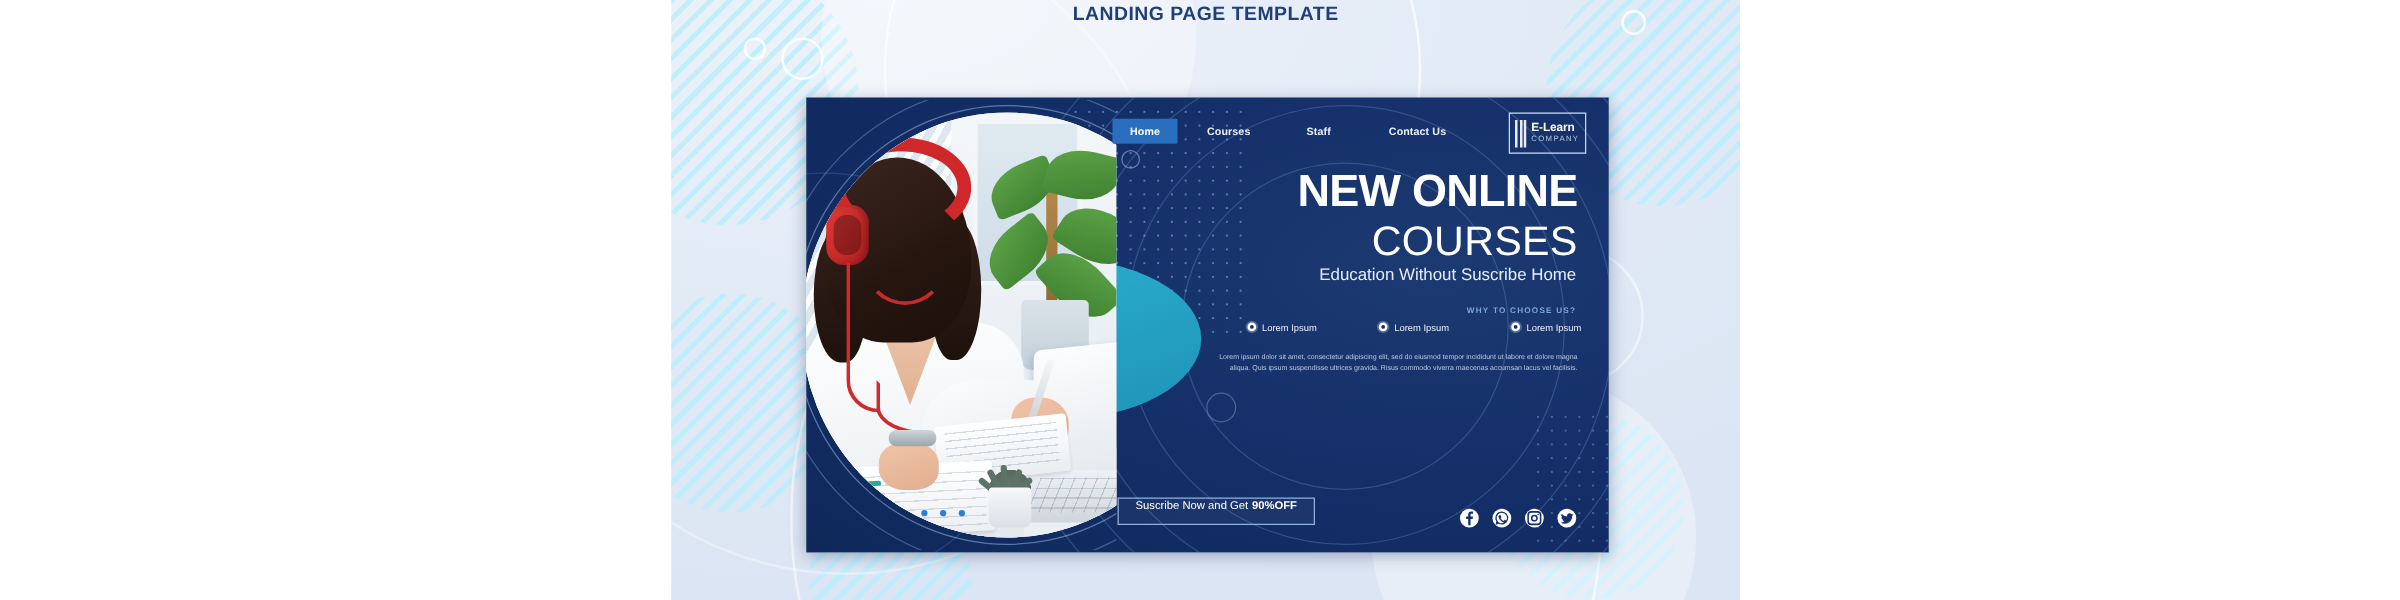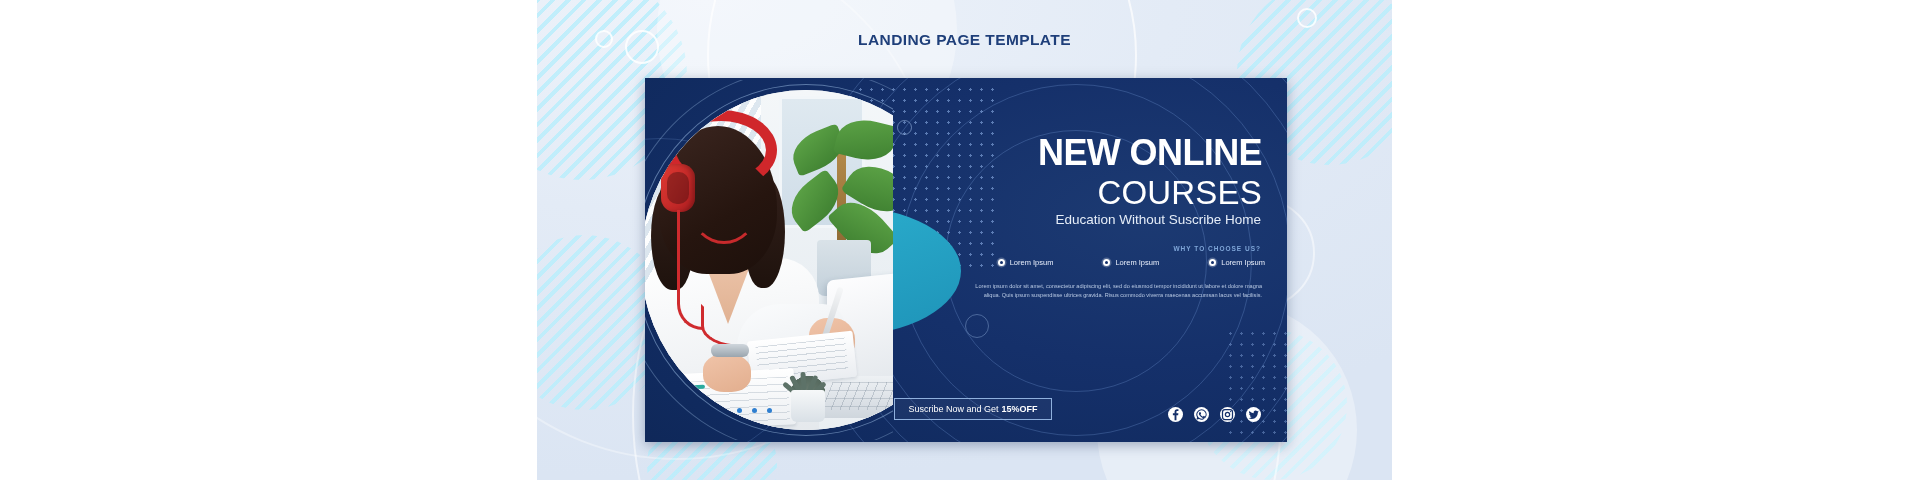--- a/index.html
+++ b/index.html
@@ -43,21 +43,21 @@
     background: repeating-linear-gradient(
         -45deg,
         rgba(186,238,252,.95) 0px, rgba(186,238,252,.95) 4px,
         rgba(255,255,255,0) 4px, rgba(255,255,255,0) 11px);
     opacity: .9;
   }
 
   
   #titleblock {
     position: absolute;
-    left: 537px; top: 30px;
+    left: 537px; top: 2px;
     width: 855px;
     text-align: center;
     z-index: 8;
   }
   #titleblock .t1 {
     font-size: 15.5px; font-weight: bold; letter-spacing: .4px;
     color: #1f3f7a;
     line-height: 19px;
   }
   #titleblock .t2 {
@@ -415,21 +415,21 @@
   }
   #why {
     position: absolute; right: 26px; top: 167px;
     font-size: 6.5px; color:#7fa6d8; letter-spacing: 1px; font-weight: bold;
     text-align: right;
   }
   #bullets {
     position: absolute; right: 22px; top: 180px;
     display: flex; gap: 50px; align-items: center;
   }
-  .bullet { display:flex; align-items:center; gap: 5px; }
+  .bullet { display:flex; align-items:flex-start; gap: 5px; }
   .bdot {
     width: 7px; height: 7px; border-radius: 50%;
     background: #ffffff;
     box-shadow: 0 0 0 1.5px rgba(255,255,255,.25);
     position: relative;
   }
   .bdot::after {
     content:''; position:absolute; left:2px; top:2px; width:3px; height:3px;
     border-radius:50%; background:#14306b;
   }
@@ -441,21 +441,21 @@
     font-size: 5.6px; line-height: 8.5px;
     color: #b8c9e3; text-align: right;
   }
 
   
   #subbtn {
     position: absolute; left: 249px; bottom: 22px;
     width: 158px; height: 22px;
     border: 1px solid #8fb0dd;
     background: rgba(255,255,255,.04);
-    display: flex; align-items: center; justify-content: center;
+    display: flex; align-items: flex-start; justify-content: center;
     gap: 3px;
     cursor: pointer;
     z-index: 25;
   }
   #subbtn .s1 { font-size: 9px; color:#ffffff; }
   #subbtn .s2 { font-size: 9px; color:#ffffff; font-weight: bold; }
 
   
   #social {
     position: absolute; right: 26px; bottom: 20px;
@@ -577,20 +577,40 @@
       </div>
       <div id="photoring"></div>
       <div id="photoring2"></div>
       <div id="phdots">
         <i></i>
         <i></i>
         <i></i>
       </div>
     </div>
 
+    <div id="nav">
+      <div id="navitems">
+        <div class="navitem active" id="nv-home">Home</div>
+        <div class="navitem" id="nv-courses">Courses</div>
+        <div class="navitem" id="nv-staff">Staff</div>
+        <div class="navitem" id="nv-contact">Contact Us</div>
+      </div>
+
+      <div id="logo">
+        <div id="logobars">
+            <b></b>
+            <b></b>
+            <b></b>
+          </div>
+        <div id="logotext">
+          <div id="logo-name">E-Learn</div>
+          <div id="logo-sub">COMPANY</div>
+        </div>
+      </div>
+    </div>
 
     <div id="hero">
       <div id="h-line1">NEW ONLINE</div>
       <div id="h-line2">COURSES</div>
       <div id="h-sub">Education Without Suscribe Home</div>
 
       <div id="why">WHY TO CHOOSE US?</div>
 
       <div id="bullets">
         <div class="bullet">
@@ -605,21 +625,21 @@
           <span class="bdot"></span>
           <span class="btext">Lorem Ipsum</span>
         </div>
       </div>
 
       <div id="para">Lorem ipsum dolor sit amet, consectetur adipiscing elit, sed do eiusmod tempor incididunt ut labore et dolore magna aliqua. Quis ipsum suspendisse ultrices gravida. Risus commodo viverra maecenas accumsan lacus vel facilisis.</div>
     </div>
 
     <div id="subbtn">
       <span class="s1">Suscribe Now and Get</span>
-      <span class="s2">15%OFF</span>
+      <span class="s2">90%OFF</span>
     </div>
 
     <div id="social">
       <span class="sicon">
         <svg width="15" height="15" viewBox="0 0 24 24">
             <path fill="#15306a" d="M13.5 21v-8h2.7l.4-3.1h-3.1V7.9c0-.9.25-1.5 1.55-1.5h1.65V3.63C16.4 3.56 15.45 3.5 14.35 3.5c-2.3 0-3.85 1.4-3.85 3.97V9.9H7.8V13h2.7v8h3z"></path>
           </svg>
       </span>
       <span class="sicon">
         <svg width="15" height="15" viewBox="0 0 24 24">

